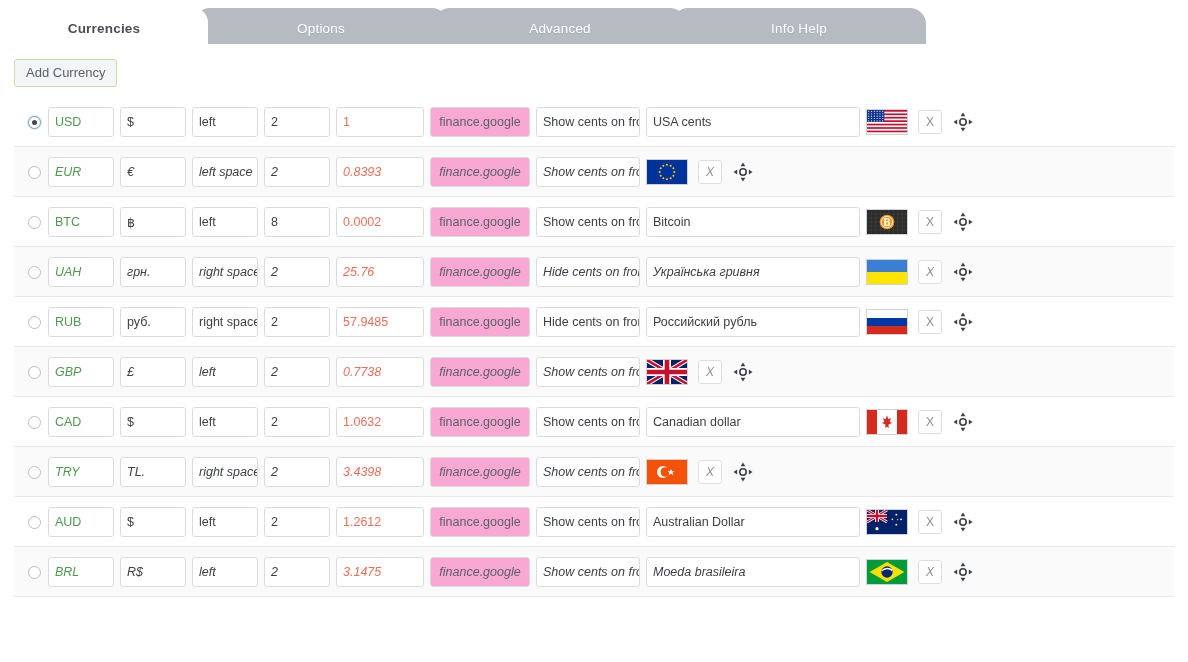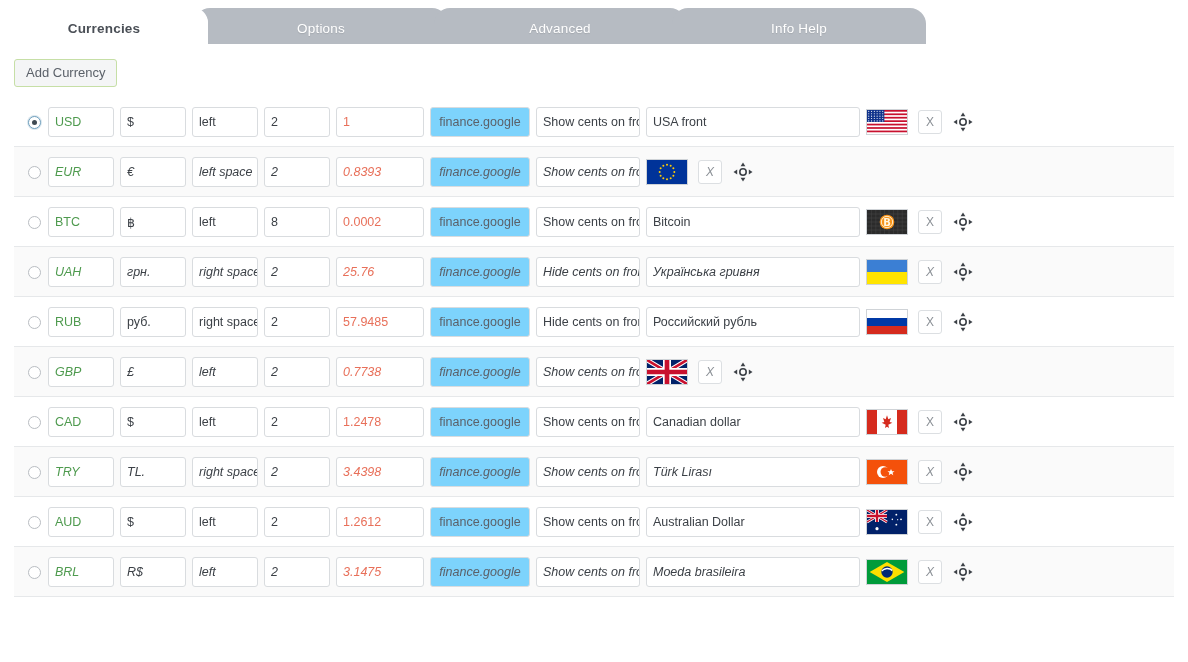--- a/index.html
+++ b/index.html
@@ -152,21 +152,21 @@
     white-space: nowrap;
     font-family: "Liberation Sans", sans-serif;
   }
   .fld-code   { width: 66px; color: #4e9a4e; }
   .fld-sym    { width: 66px; }
   .fld-pos    { width: 66px; }
   .fld-dec    { width: 66px; }
   .fld-rate   { width: 88px; color: #e8705a; }
   .fld-src {
     width: 100px;
-    background: #7dd3fc;
+    background: #f9a8d4;
     border-color: #d9dcdf;
     color: #5b6169;
     justify-content: center;
     cursor: pointer;
   }
   .fld-cents  { width: 104px; }
   .fld-name   { width: 214px; }
 
   .flag {
     width: 42px;
@@ -235,21 +235,21 @@
     <div class="radio-cell">
       <span class="radio checked"></span>
     </div>
     <div class="fld fld-code">USD</div>
     <div class="fld fld-sym">$</div>
     <div class="fld fld-pos">left</div>
     <div class="fld fld-dec">2</div>
     <div class="fld fld-rate">1</div>
     <div class="fld fld-src">finance.google</div>
     <div class="fld fld-cents">Show cents on front</div>
-    <div class="fld fld-name">USA front</div>
+    <div class="fld fld-name">USA cents</div>
     <div class="flag">
           <svg viewBox="0 0 60 36" preserveAspectRatio="none">
       <rect width="60" height="36" fill="#fff"></rect>
       <rect y="0" width="60" height="2.57" fill="#c8102e"></rect>
             <rect y="5.14" width="60" height="2.57" fill="#c8102e"></rect>
             <rect y="10.28" width="60" height="2.57" fill="#c8102e"></rect>
             <rect y="15.419999999999998" width="60" height="2.57" fill="#c8102e"></rect>
             <rect y="20.56" width="60" height="2.57" fill="#c8102e"></rect>
             <rect y="25.7" width="60" height="2.57" fill="#c8102e"></rect>
             <rect y="30.839999999999996" width="60" height="2.57" fill="#c8102e"></rect>
@@ -471,21 +471,21 @@
     </div>
   </div>
       <div class="row">
     <div class="radio-cell">
       <span class="radio"></span>
     </div>
     <div class="fld fld-code">CAD</div>
     <div class="fld fld-sym">$</div>
     <div class="fld fld-pos">left</div>
     <div class="fld fld-dec">2</div>
-    <div class="fld fld-rate">1.2478</div>
+    <div class="fld fld-rate">1.0632</div>
     <div class="fld fld-src">finance.google</div>
     <div class="fld fld-cents">Show cents on front</div>
     <div class="fld fld-name">Canadian dollar</div>
     <div class="flag">
           <svg viewBox="0 0 60 36" preserveAspectRatio="none">
       <rect width="60" height="36" fill="#fff"></rect>
       <rect width="15" height="36" fill="#d52b1e"></rect>
       <rect x="45" width="15" height="36" fill="#d52b1e"></rect>
       <path d="M30,8 L32,14 L36,12 L34,18 L38,19 L32,22 L33,27 L30,25 L27,27 L28,22 L22,19 L26,18 L24,12 L28,14 Z" fill="#d52b1e"></path>
     </svg>
@@ -505,21 +505,20 @@
     <div class="radio-cell">
       <span class="radio"></span>
     </div>
     <div class="fld fld-code">TRY</div>
     <div class="fld fld-sym">TL.</div>
     <div class="fld fld-pos">right space</div>
     <div class="fld fld-dec">2</div>
     <div class="fld fld-rate">3.4398</div>
     <div class="fld fld-src">finance.google</div>
     <div class="fld fld-cents">Show cents on front</div>
-    <div class="fld fld-name">Türk Lirası</div>
     <div class="flag">
           <svg viewBox="0 0 60 36" preserveAspectRatio="none">
       <rect width="60" height="36" fill="#f4510b"></rect>
       <circle cx="24" cy="18" r="9" fill="#fff"></circle>
       <circle cx="27.5" cy="18" r="7.2" fill="#f4510b"></circle>
       <path d="M36,13.5 L37.6,17 L41.3,17 L38.3,19.2 L39.5,22.7 L36,20.6 L32.5,22.7 L33.7,19.2 L30.7,17 L34.4,17 Z" fill="#fff"></path>
     </svg>
         </div>
     <div class="btn-x">X</div>
     <div class="move-handle">

